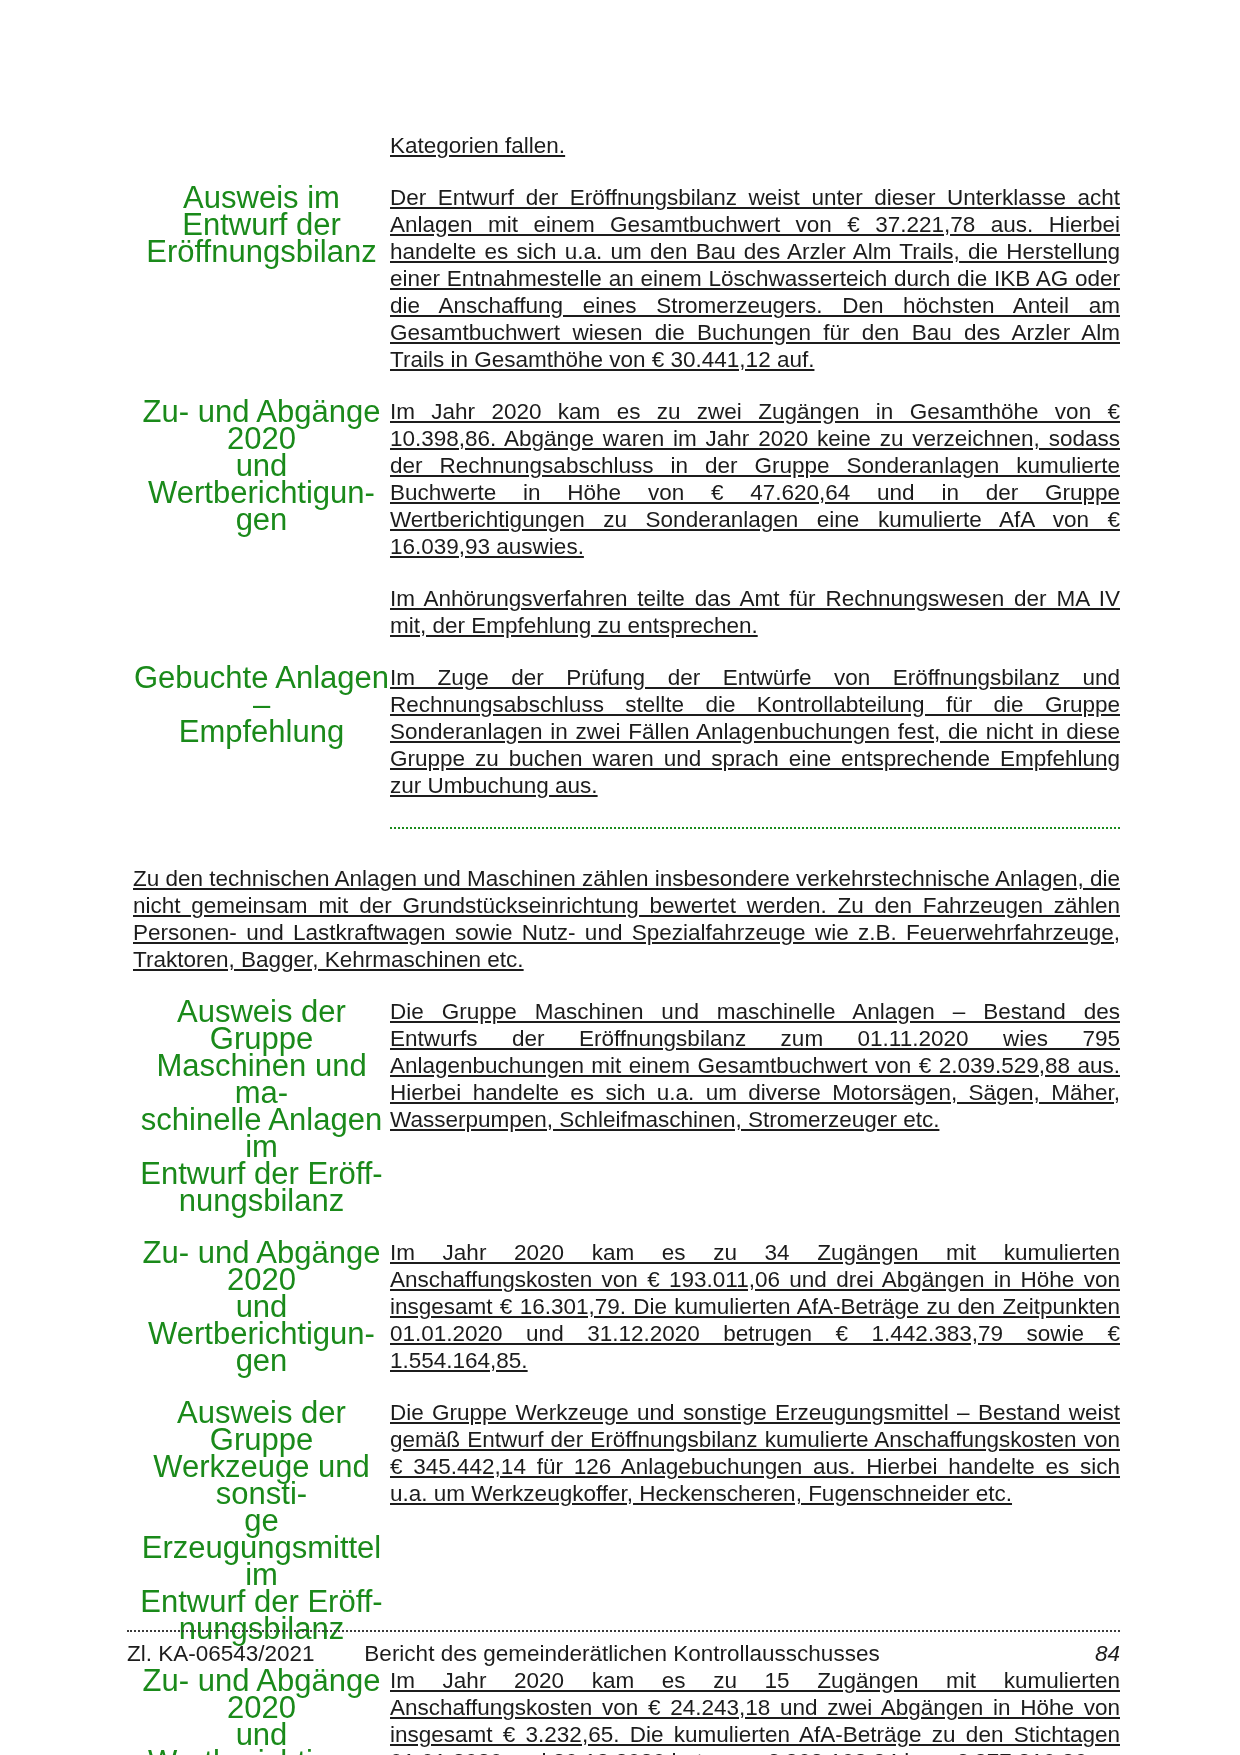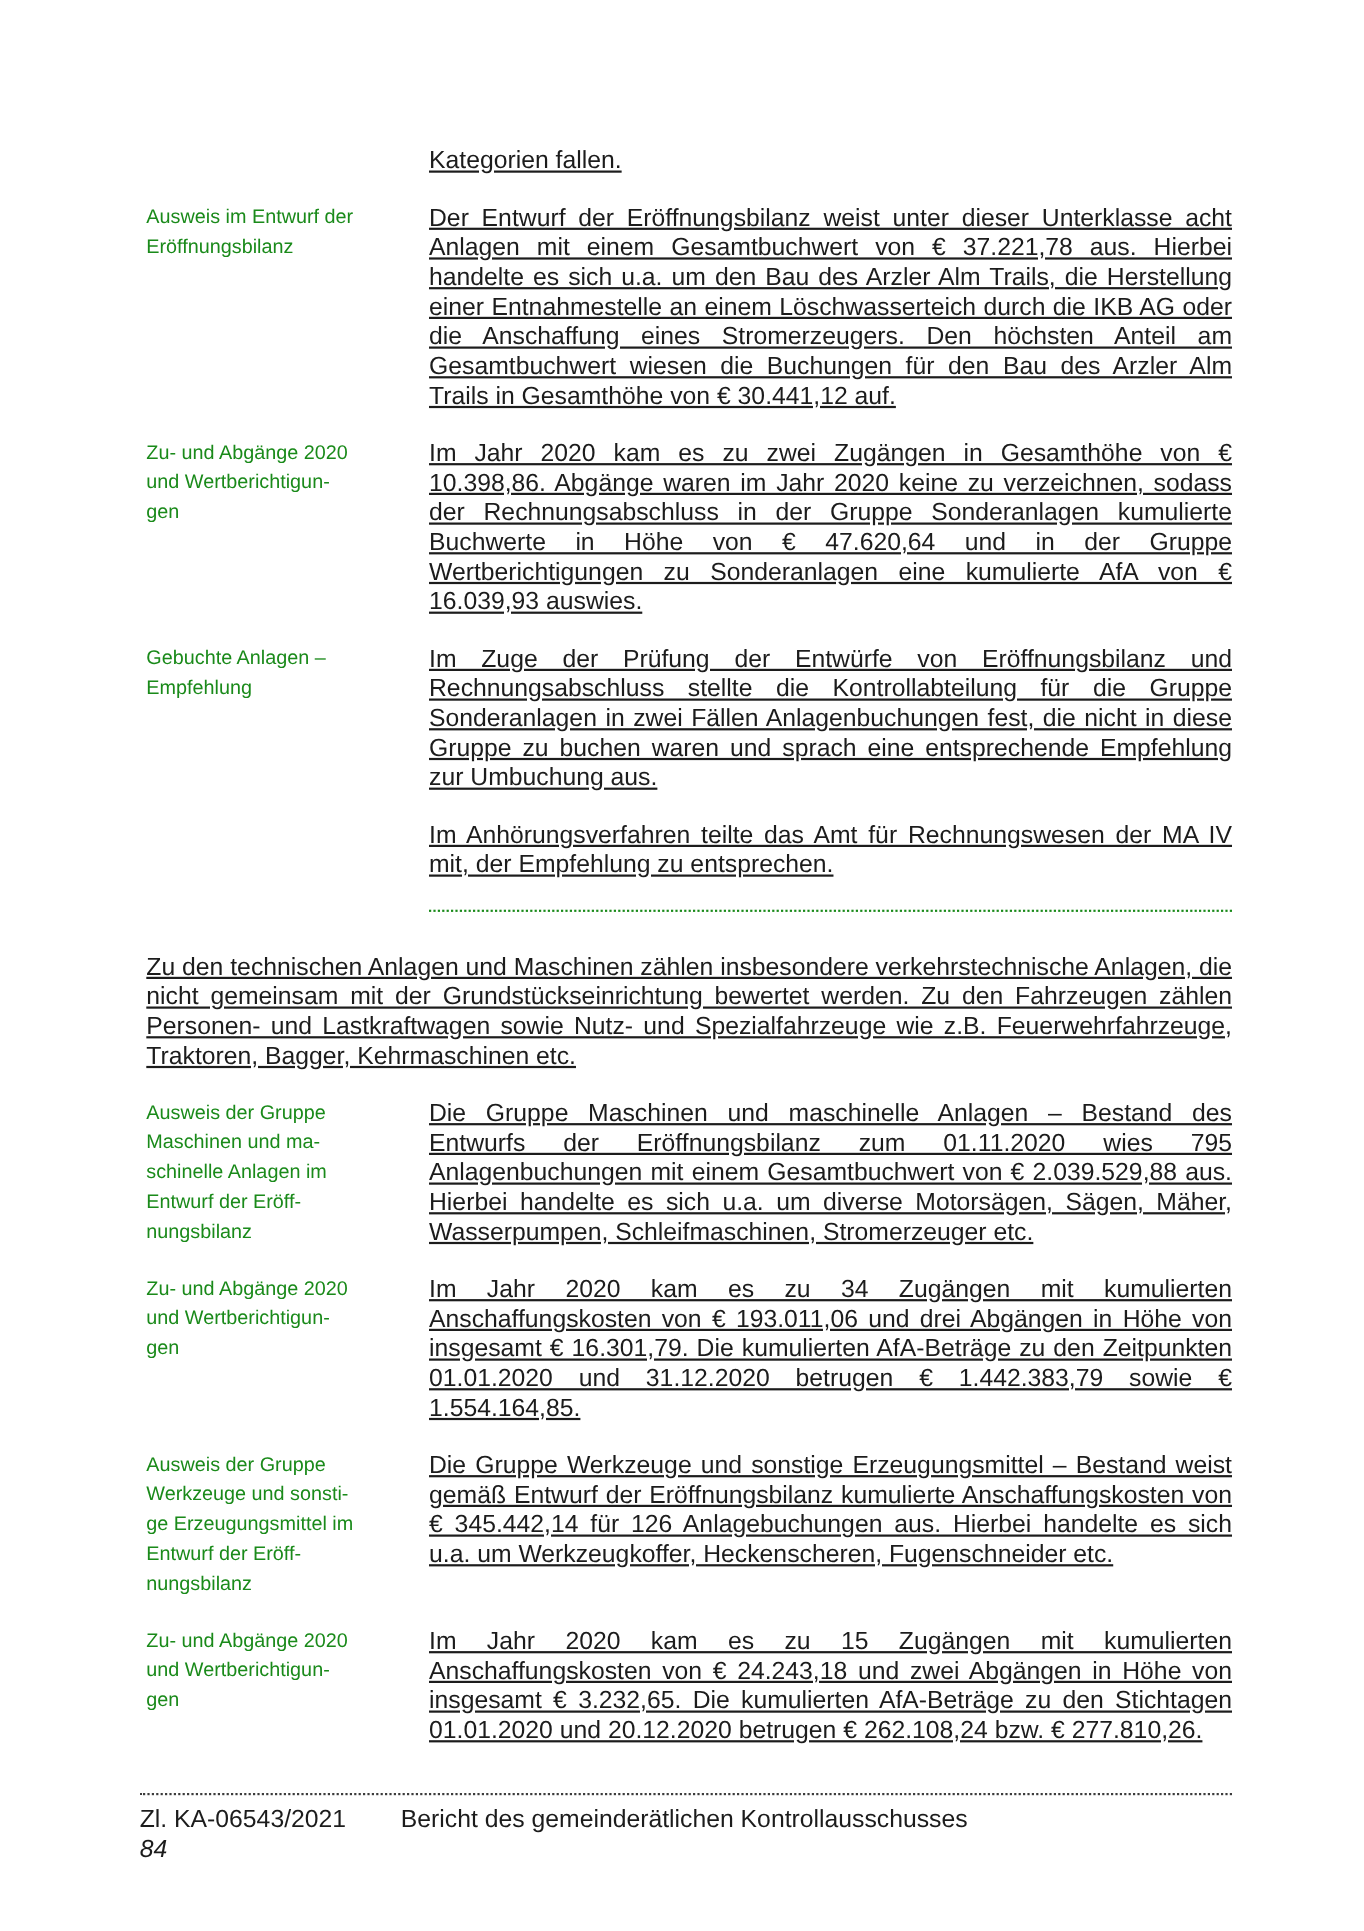--- a/index.html
+++ b/index.html
@@ -17,22 +17,23 @@
   }
   .content{
     position:absolute;left:133px;top:132px;width:987px;
   }
   .row{
     display:flex;align-items:flex-start;margin-bottom:25px;
   }
   .label-col{
     flex:0 0 257px;width:257px;
     color:var(--green);
-    font-size:18px;line-height:27px;
+    font-size:31px;line-height:27px;
     white-space:pre-line;
+    text-align:center;
   }
   .body-col{
     flex:1;width:730px;
     font-size:22.5px;line-height:27px;
     text-align:justify;
   }
   .body-col p{margin:0;text-decoration:underline;}
   .heading-row{margin-bottom:36px;}
   .heading-block{flex:1;}
   .section-heading{
@@ -52,21 +53,21 @@
   }
   .footer-rule{
     height:0;border-top:2px dotted #3c3c3c;margin-bottom:8px;
   }
   .footer-line{
     display:flex;justify-content:space-between;align-items:baseline;
   }
   .footer-center{
     position:absolute;left:0;right:3px;text-align:center;
   }
-  .footer-line{position:relative;flex-direction:column;}
+  .footer-line{position:relative;}
   .footer-ref{position:relative;z-index:1;}
   .footer-page{position:relative;z-index:1;font-style:italic;}
 </style>
 </head>
 <body>
 
 <div class="page">
 
   <main class="content">
 
@@ -88,31 +89,31 @@
     <section class="row">
       <div class="label-col">Zu- und Abgänge 2020
 und Wertberichtigun-
 gen</div>
       <div class="body-col">
           <p>Im Jahr 2020 kam es zu zwei Zugängen in Gesamthöhe von € 10.398,86. Abgänge waren im Jahr 2020 keine zu verzeichnen, sodass der Rechnungsabschluss in der Gruppe Sonderanlagen kumulierte Buchwerte in Höhe von € 47.620,64 und in der Gruppe Wertberichtigungen zu Sonderanlagen eine kumulierte AfA von € 16.039,93 auswies.</p>
         </div>
     </section>
 
     <section class="row">
+      <div class="label-col"></div>
+      <div class="body-col">
+          <p>Im Anhörungsverfahren teilte das Amt für Rechnungswesen der MA IV mit, der Empfehlung zu entsprechen.</p>
+        </div>
+    </section>
+
+    <section class="row">
       <div class="label-col">Gebuchte Anlagen –
 Empfehlung</div>
       <div class="body-col">
           <p>Im Zuge der Prüfung der Entwürfe von Eröffnungsbilanz und Rechnungsabschluss stellte die Kontrollabteilung für die Gruppe Sonderanlagen in zwei Fällen Anlagenbuchungen fest, die nicht in diese Gruppe zu buchen waren und sprach eine entsprechende Empfehlung zur Umbuchung aus.</p>
-        </div>
-    </section>
-
-    <section class="row">
-      <div class="label-col"></div>
-      <div class="body-col">
-          <p>Im Anhörungsverfahren teilte das Amt für Rechnungswesen der MA IV mit, der Empfehlung zu entsprechen.</p>
         </div>
     </section>
 
     <section class="row heading-row">
       <div class="label-col"></div>
       <div class="heading-block">
         <div class="heading-rule"></div>
       </div>
     </section>
 

